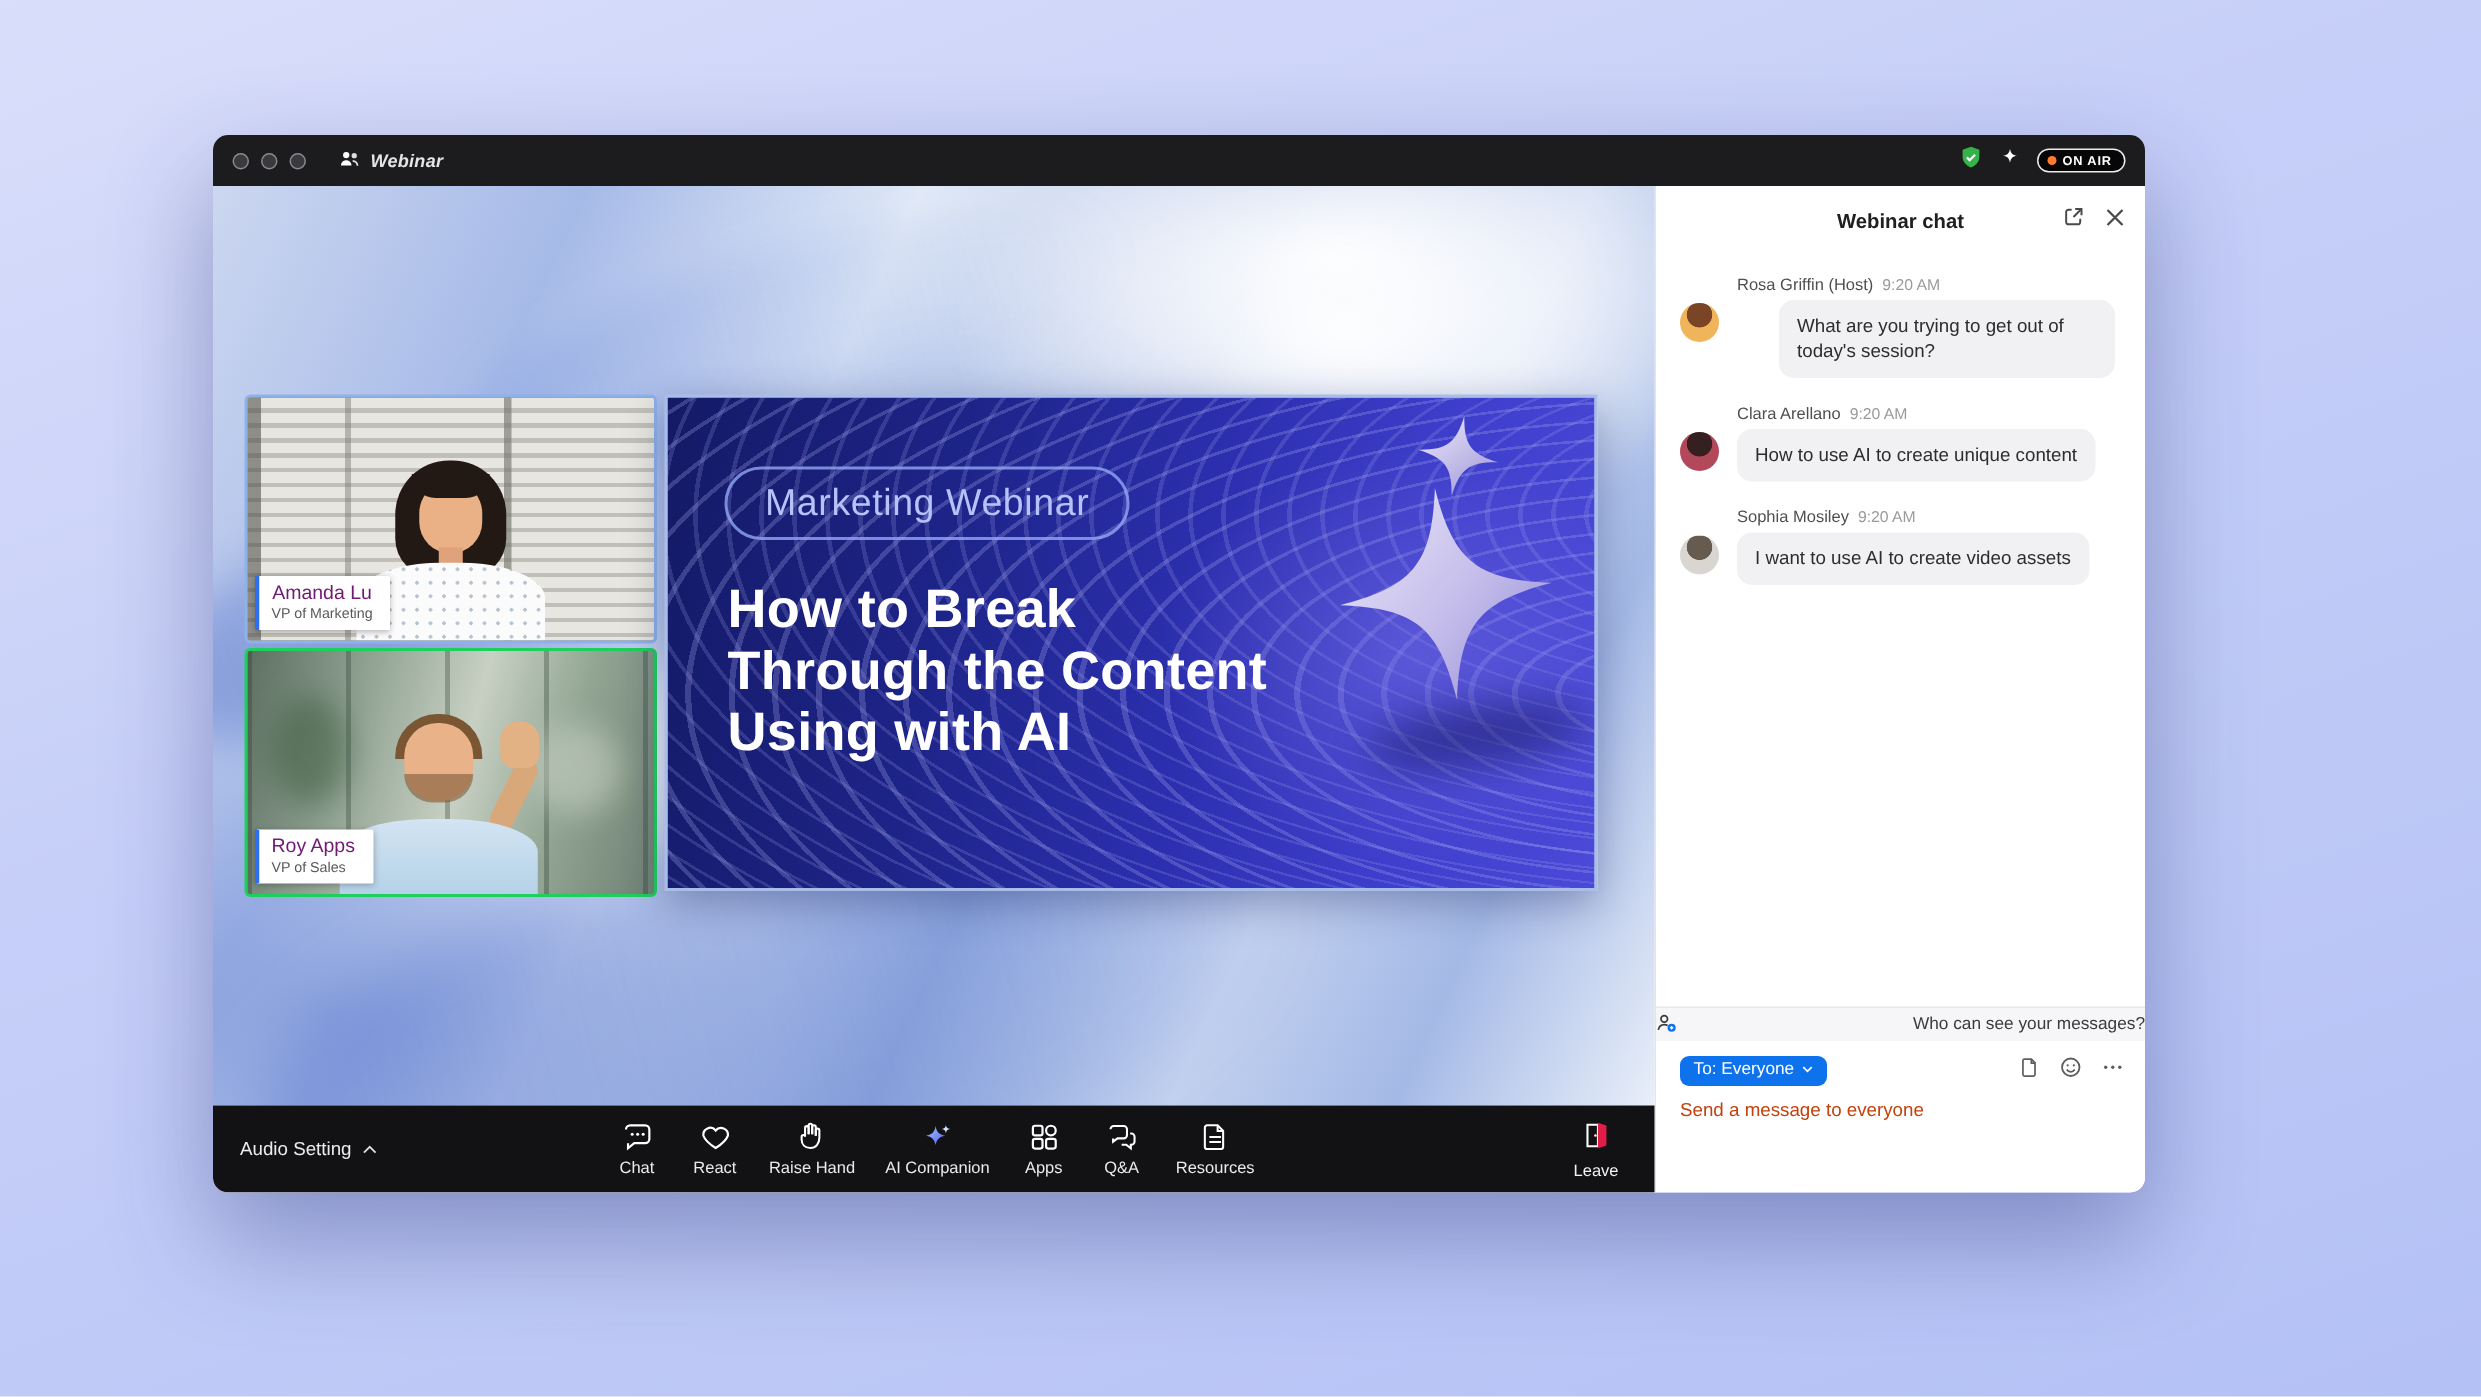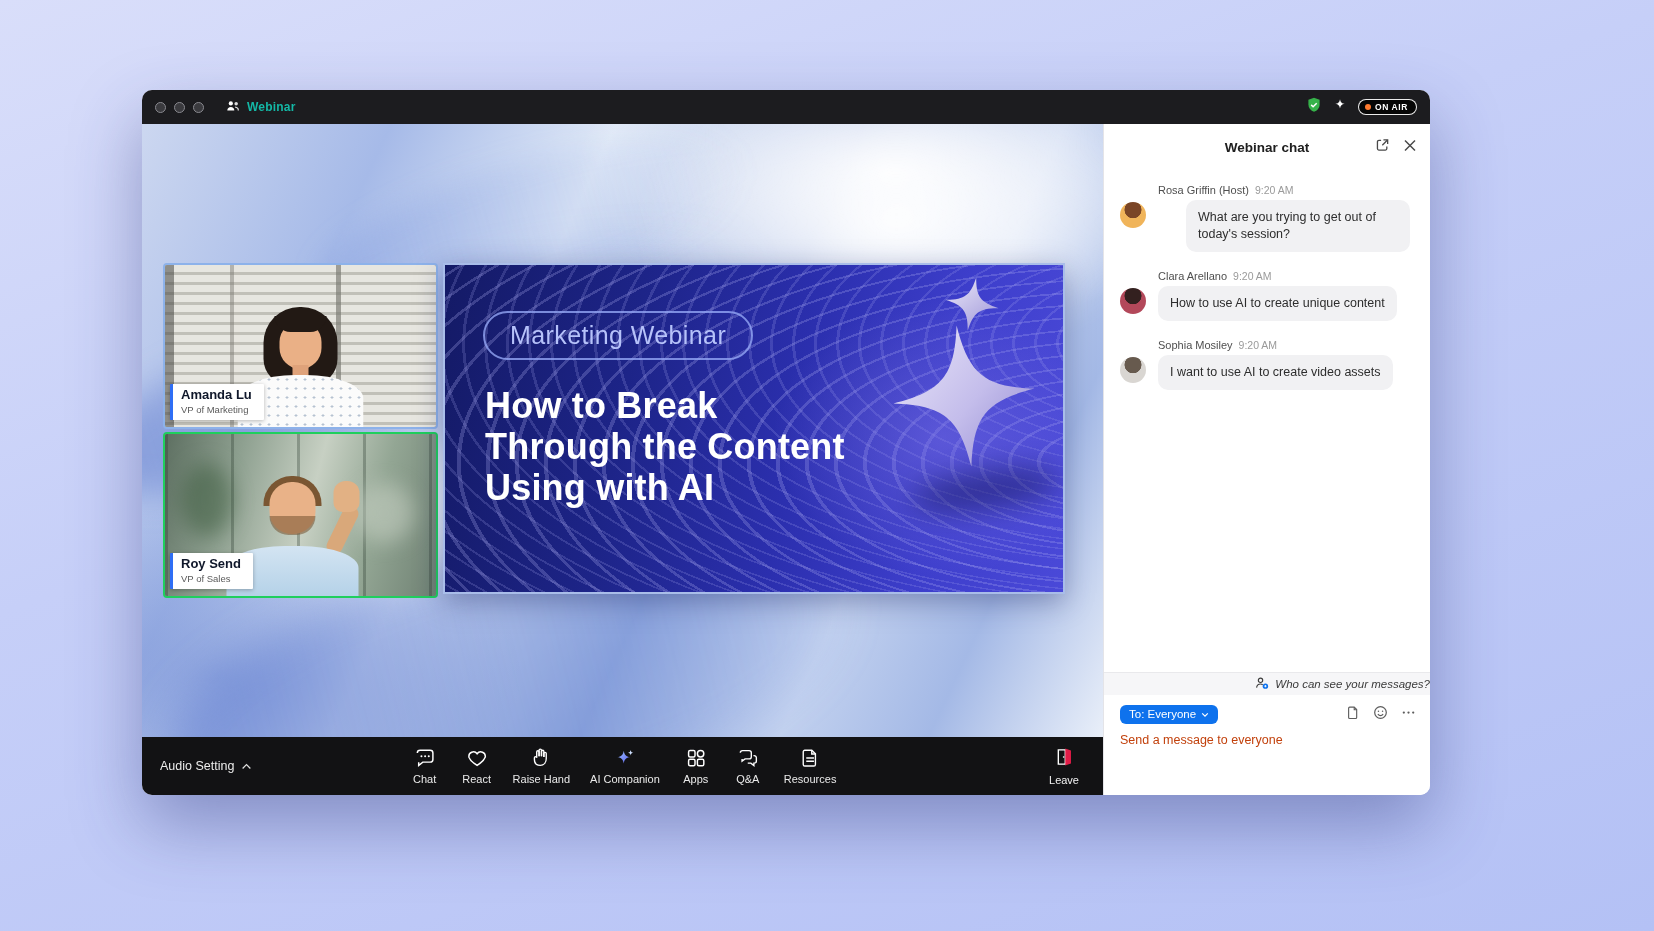--- a/index.html
+++ b/index.html
@@ -18,21 +18,21 @@
     display:flex; flex-direction:column;
   }
 
   
   .titlebar {
     height:34px; flex:0 0 34px; background:#1c1c1f;
     display:flex; align-items:center; padding:0 13px;
   }
   .traffic { display:flex; gap:8px; margin-right:22px; }
   .tl { width:11px; height:11px; border-radius:50%; background:#3a3a3e; border:1px solid #8a8a90; }
-  .app-title { display:flex; align-items:center; gap:7px; color:#14b8a6; font-size:12px; font-weight:700; letter-spacing:.2px; }
+  .app-title { display:flex; align-items:center; gap:7px; color:#e5e5e5; font-size:12px; font-weight:700; letter-spacing:.2px;font-style:italic; }
   .tb-right { margin-left:auto; display:flex; align-items:center; gap:11px; }
   .onair {
     display:flex; align-items:center; gap:4px; background:#060606;
     border:1px solid rgba(255,255,255,.92); border-radius:10px; padding:2px 8px 2px 6px;
   }
   .onair-dot { width:6px; height:6px; border-radius:50%; background:#ff7a2f; }
   .onair-label { color:#fff; font-size:8.5px; font-weight:700; letter-spacing:.6px; }
 
   
   .content { flex:1; display:flex; min-height:0; }
@@ -86,21 +86,21 @@
   .pr-beard{ position:absolute; left:50%; transform:translateX(-50%); top:40px; width:46px; height:19px; background:rgba(116,82,48,.55); border-radius:0 0 22px 22px; }
   .pr-body { position:absolute; left:50%; transform:translateX(-50%); bottom:0; width:132px; height:50px; background:linear-gradient(#d3e4f2,#b5d2e8); border-radius:44% 44% 0 0; }
   .pr-arm  { position:absolute; right:24px; top:28px; width:16px; height:52px; background:#d9a87a; border-radius:8px; transform:rotate(26deg); }
   .pr-palm { position:absolute; right:15px; top:5px; width:26px; height:31px; background:#e2b184; border-radius:12px 12px 9px 9px; }
 
   .nametag {
     position:absolute; left:5px; bottom:7px; background:#fff;
     border-left:3px solid #2e6ef5; padding:4px 12px 5px 8px;
     box-shadow:0 1px 4px rgba(0,0,0,.28); border-radius:1px;
   }
-  .nametag .nm { font-size:13px; font-weight:700; color:#0f172a; line-height:1.15; }
+  .nametag .nm { font-size:13px; font-weight:400; color:#701a75; line-height:1.15;text-align:center; }
   .nametag .rl { font-size:9.5px; color:#5a5a5a; margin-top:1px; }
 
   
   .slide {
     position:absolute; left:301px; top:139px; width:622px; height:331px;
     border:2px solid #a9bde9; overflow:hidden;
     background:linear-gradient(100deg,#141a66 0%,#1d2488 30%,#2b2fae 56%,#3d3ecb 78%,#4a49d8 100%);
     box-shadow:0 8px 26px rgba(20,30,90,.35);
   }
   .waves1 { position:absolute; inset:-15%; background:repeating-radial-gradient(ellipse 115% 92% at 96% 58%, rgba(160,160,236,0) 0 25px, rgba(175,175,242,.26) 25px 29px); }
@@ -155,22 +155,22 @@
   .msg-time { color:#9a9a9a; margin-left:6px; font-size:10.5px; }
   .bubble {
     display:inline-block; background:#f1f1f3; border-radius:10px;
     padding:9px 12px; font-size:12.5px; color:#2d2d2d; line-height:1.35; width:fit-content;
   }
   .bubble-wrap { max-width:224px;margin-left:28px; }
 
   .chat-footer { flex:0 0 auto; }
   .privacy-bar {
     height:23px; background:#f6f6f8; border-top:1px solid #e9e9ec;
-    display:flex; align-items:center; justify-content:flex-end; gap:6px;
-    font-size:11.5px; color:#3b3b3b; cursor:default;font-style:italic;
+    display:flex; align-items:center; justify-content:space-between; gap:6px;
+    font-size:11.5px; color:#3b3b3b; cursor:default;
   }
   .composer-row { display:flex; align-items:center; padding:10px 14px 0 16px; }
   .to-pill {
     display:flex; align-items:center; gap:5px; background:#0E72ED; color:#fff;
     font-size:11.5px; border-radius:6px; padding:4px 9px; line-height:1; cursor:default;
   }
   .composer-icons { margin-left:auto; display:flex; gap:13px; align-items:center; }
   .composer-input { padding:9px 16px 0; font-size:12.5px; color:#c2410c; }
   .chat-bottom-space { height:48px; }
 </style>
@@ -249,21 +249,21 @@
             <div class="person person-r">
               <div class="pr-arm"></div>
               <div class="pr-palm"></div>
               <div class="pr-hair"></div>
               <div class="pr-face"></div>
               <div class="pr-beard"></div>
               <div class="pr-body"></div>
             </div>
           </div>
           <div class="nametag">
-            <div class="nm">Roy Send</div>
+            <div class="nm">Roy Apps</div>
             <div class="rl">VP of Sales</div>
           </div>
         </div>
 
         <div class="slide">
           <div class="waves1"></div>
             <div class="waves2"></div>
             <div class="slide-glow"></div>
           <div class="star-shadow"></div>
           <div class="star star-big">

